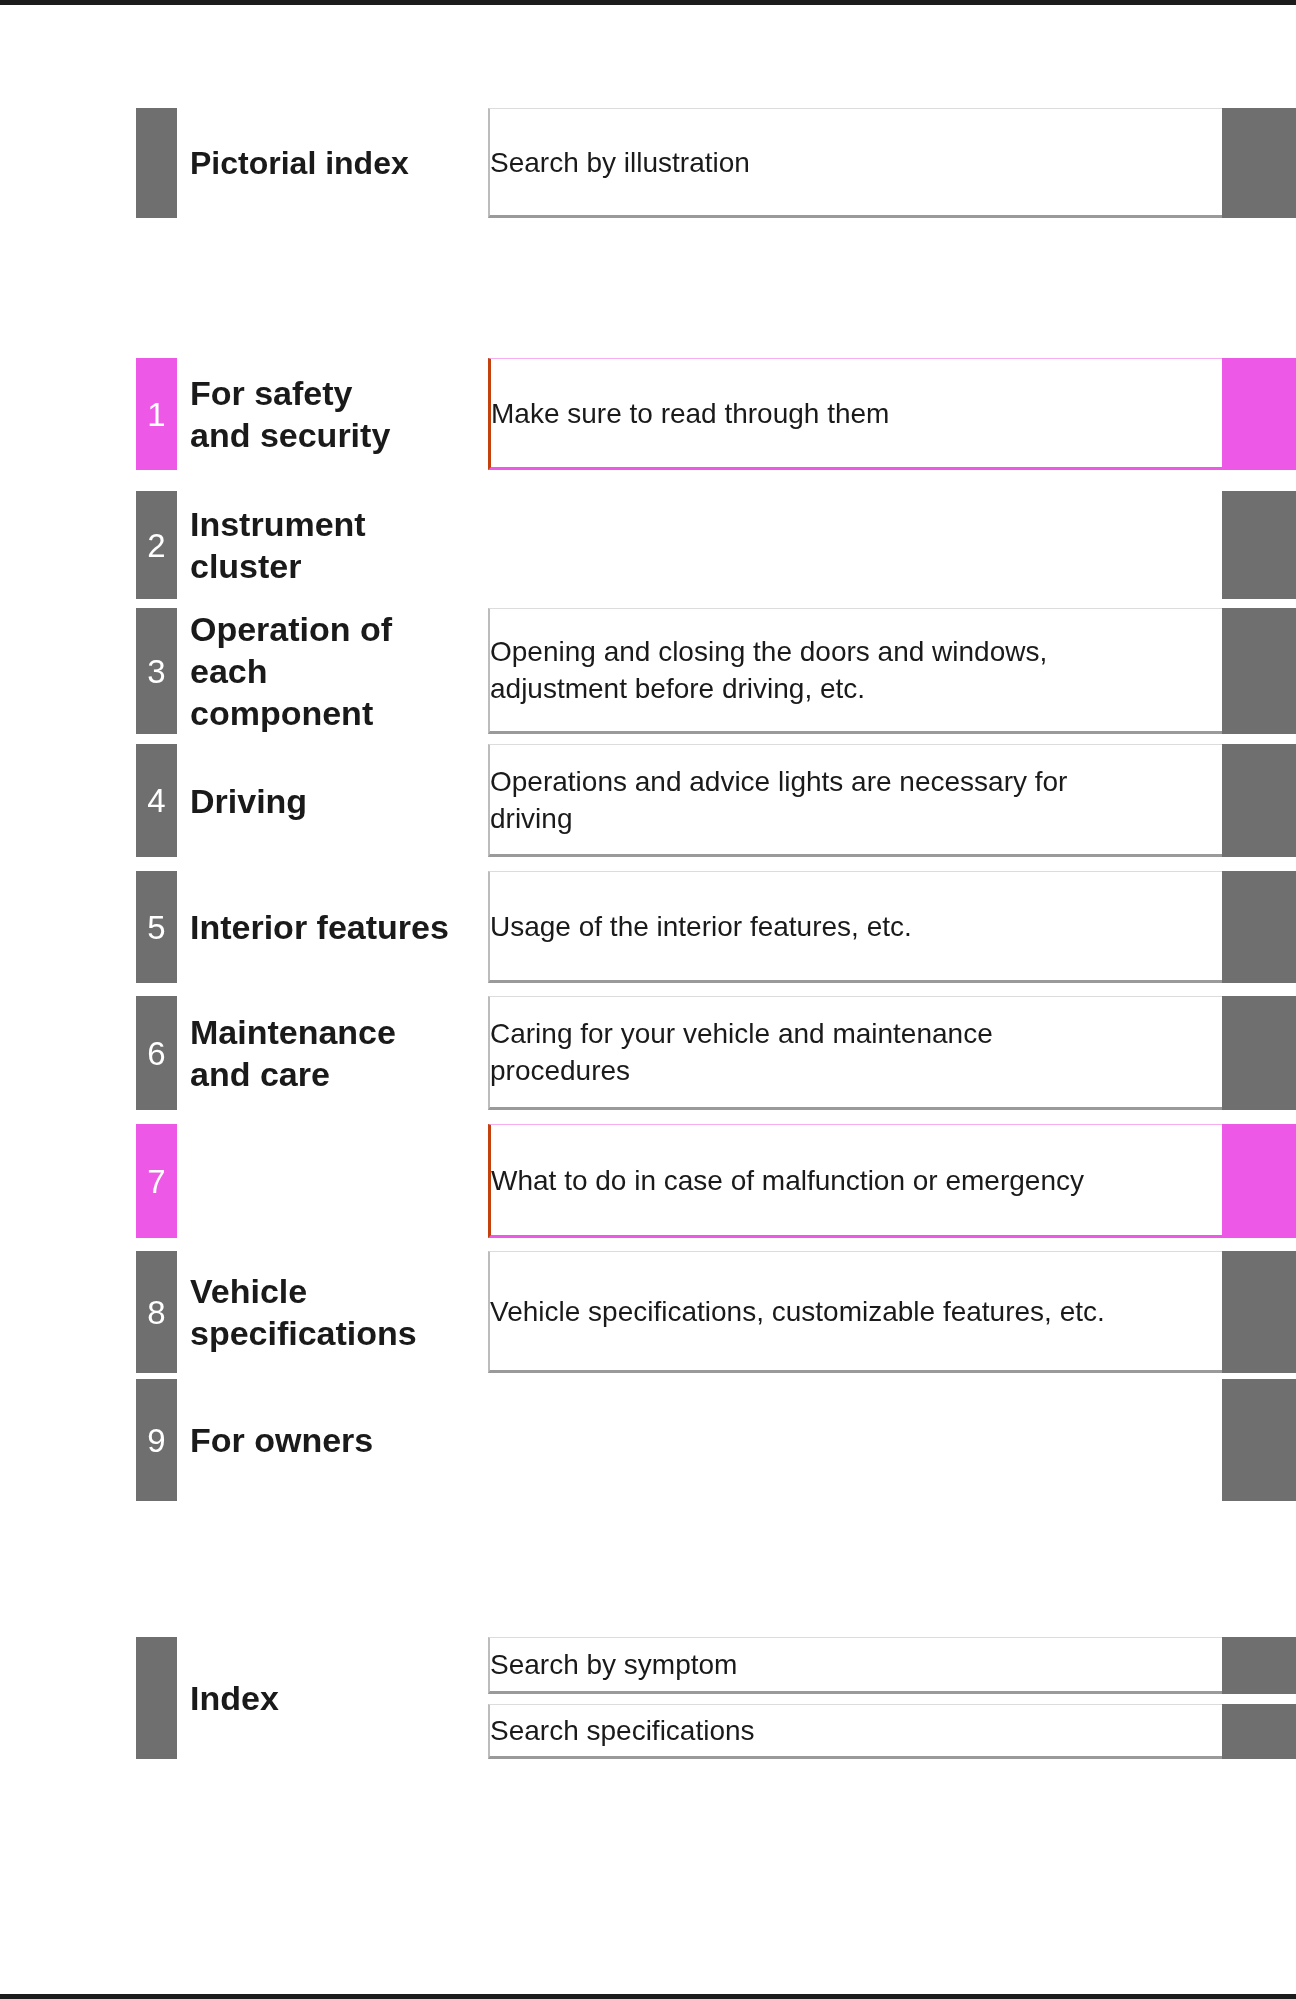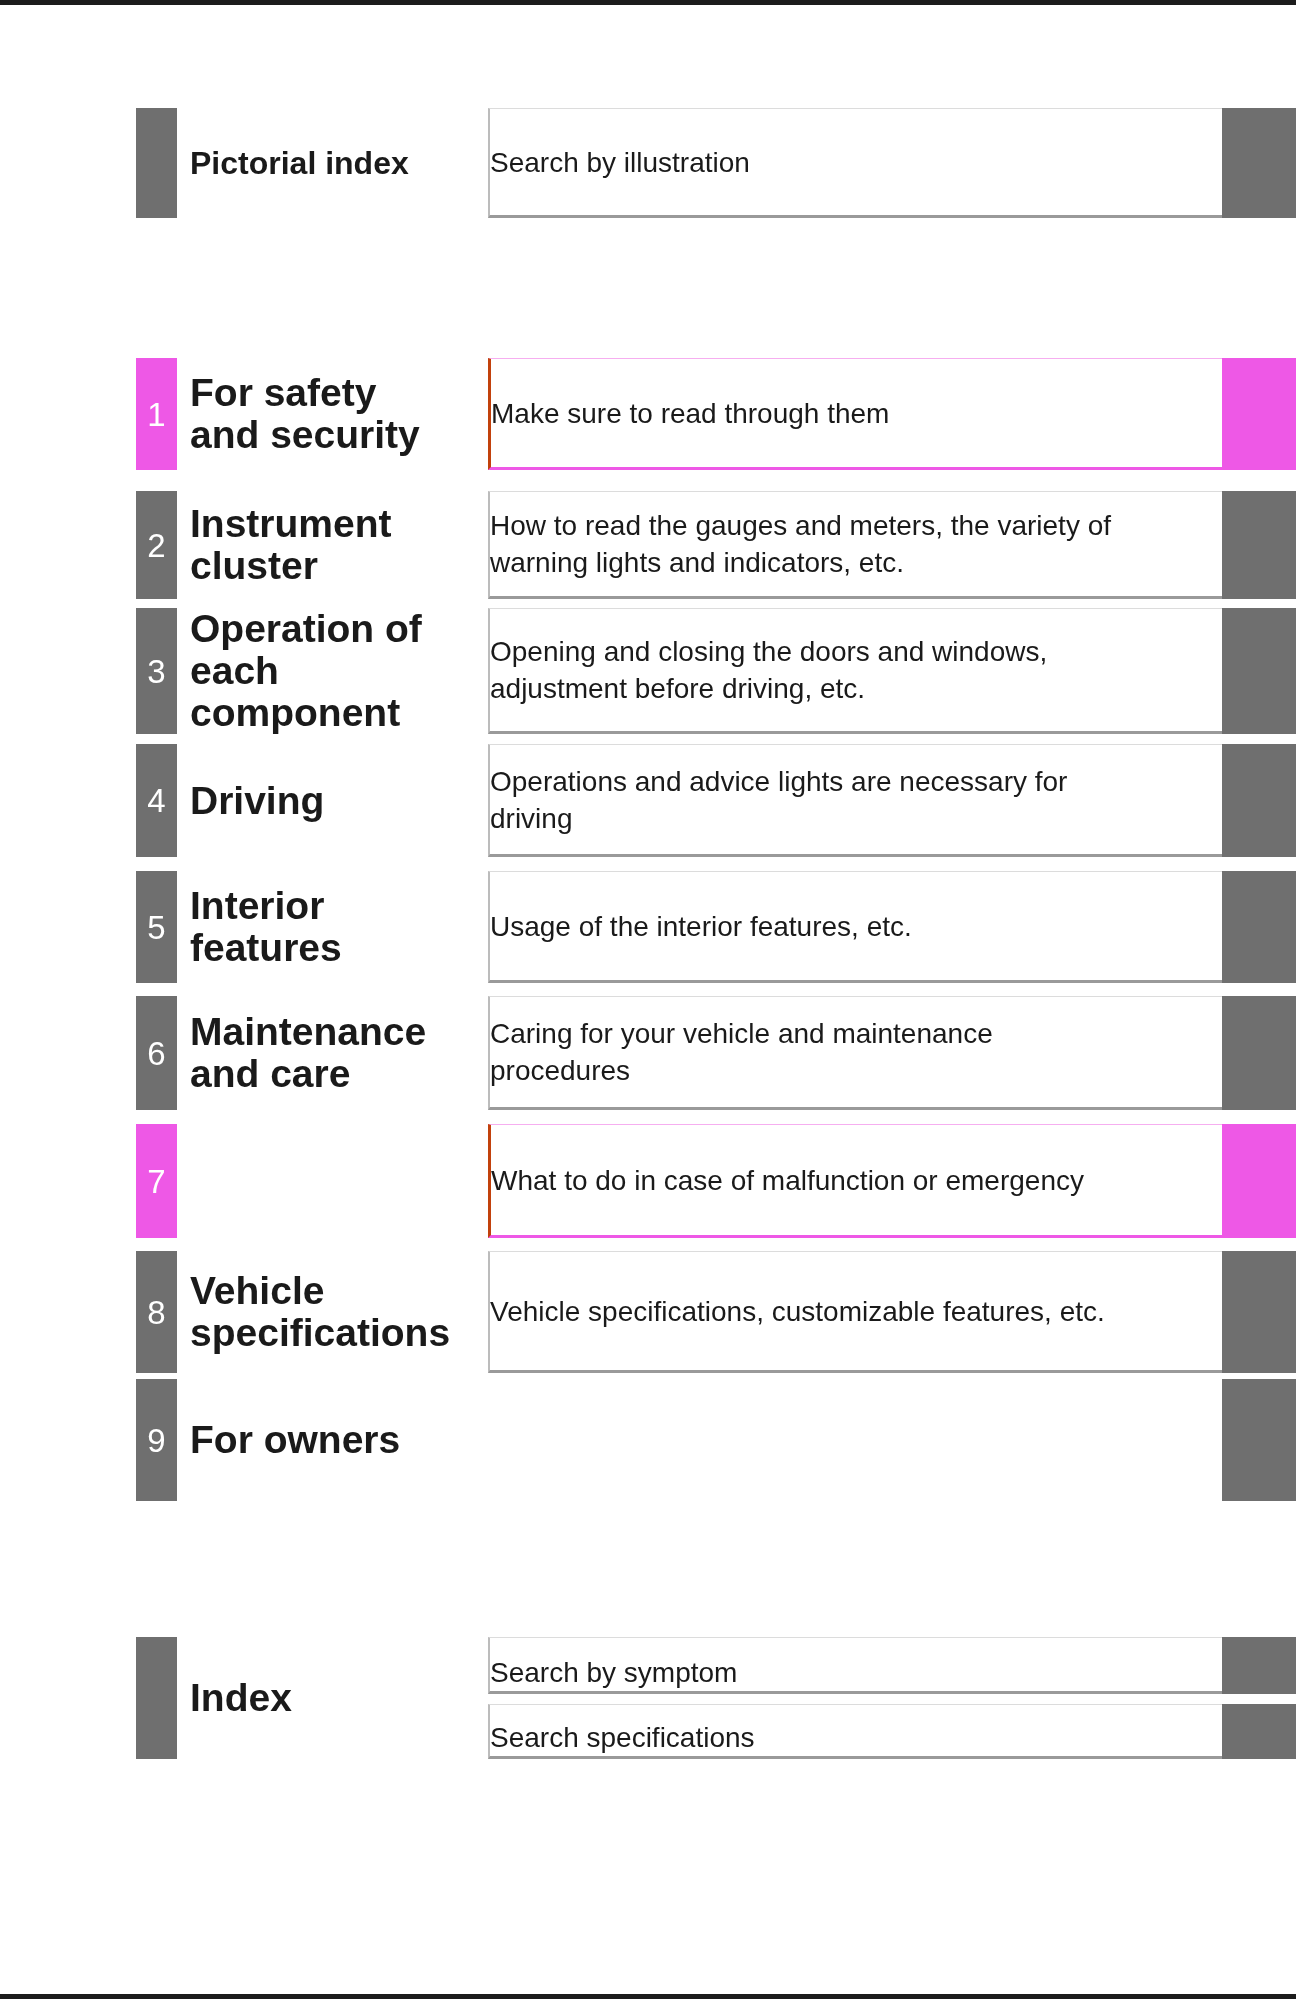--- a/index.html
+++ b/index.html
@@ -12,40 +12,40 @@
   .row{position:absolute;left:0;width:1296px;}
   .tab{
     position:absolute;left:136px;width:41px;top:0;bottom:0;background:#6f6f6f;
     display:flex;align-items:center;justify-content:center;
   }
   .tab.pink{background:#ee58e6;}
   .num{color:#ffffff;font-size:33px;font-weight:400;line-height:1;}
   .title{
     position:absolute;left:190px;width:295px;top:0;bottom:0;
     display:flex;align-items:center;
-    font-weight:700;font-size:39px;line-height:42px;white-space:pre-line;
+    font-weight:700;font-size:34px;line-height:42px;white-space:pre-line;
   }
   .descbox{
     position:absolute;left:488px;width:734px;top:0;bottom:0;background:#ffffff;
     border-left:2px solid #bcbcbc;border-top:1px solid #dcdcdc;border-bottom:3px solid #9a9a9a;
     display:flex;align-items:center;box-sizing:border-box;
   }
   .descbox.pink{
     border-left:3px solid #c2410c;border-top:1px solid #f6aef0;border-bottom:3px solid #ee58e6;
   }
   .desc{
     padding-right:14px;font-size:28px;line-height:37px;white-space:pre-line;
   }
   .rtab{position:absolute;left:1222px;width:74px;top:0;bottom:0;background:#6f6f6f;}
   .rtab.pink{background:#ee58e6;}
   
   .ibox{
     position:absolute;left:488px;width:734px;background:#ffffff;
     border-left:2px solid #bcbcbc;border-top:1px solid #dcdcdc;border-bottom:3px solid #9a9a9a;
-    display:flex;align-items:flex-end;box-sizing:border-box;
+    display:flex;align-items:center;box-sizing:border-box;
   }
   .irtab{position:absolute;left:1222px;width:74px;background:#6f6f6f;}
 </style>
 </head>
 <body>
 
 <div id="page">
   <div class="topbar"></div>
 
   <div class="row" style="top:108px;height:110px;text-align:right;">
@@ -68,24 +68,20 @@
     </div>
     <div class="rtab pink"></div>
   </div>
 
   <div class="row" style="top:491px;height:108px;">
     <div class="tab">
       <span class="num">2</span>
     </div>
     <div class="title">Instrument
 cluster</div>
-    <div class="descbox">
-      <div class="desc">How to read the gauges and meters, the variety of
-warning lights and indicators, etc.</div>
-    </div>
     <div class="rtab"></div>
   </div>
 
   <div class="row" style="top:608px;height:126px;">
     <div class="tab">
       <span class="num">3</span>
     </div>
     <div class="title">Operation of
 each
 component</div>

